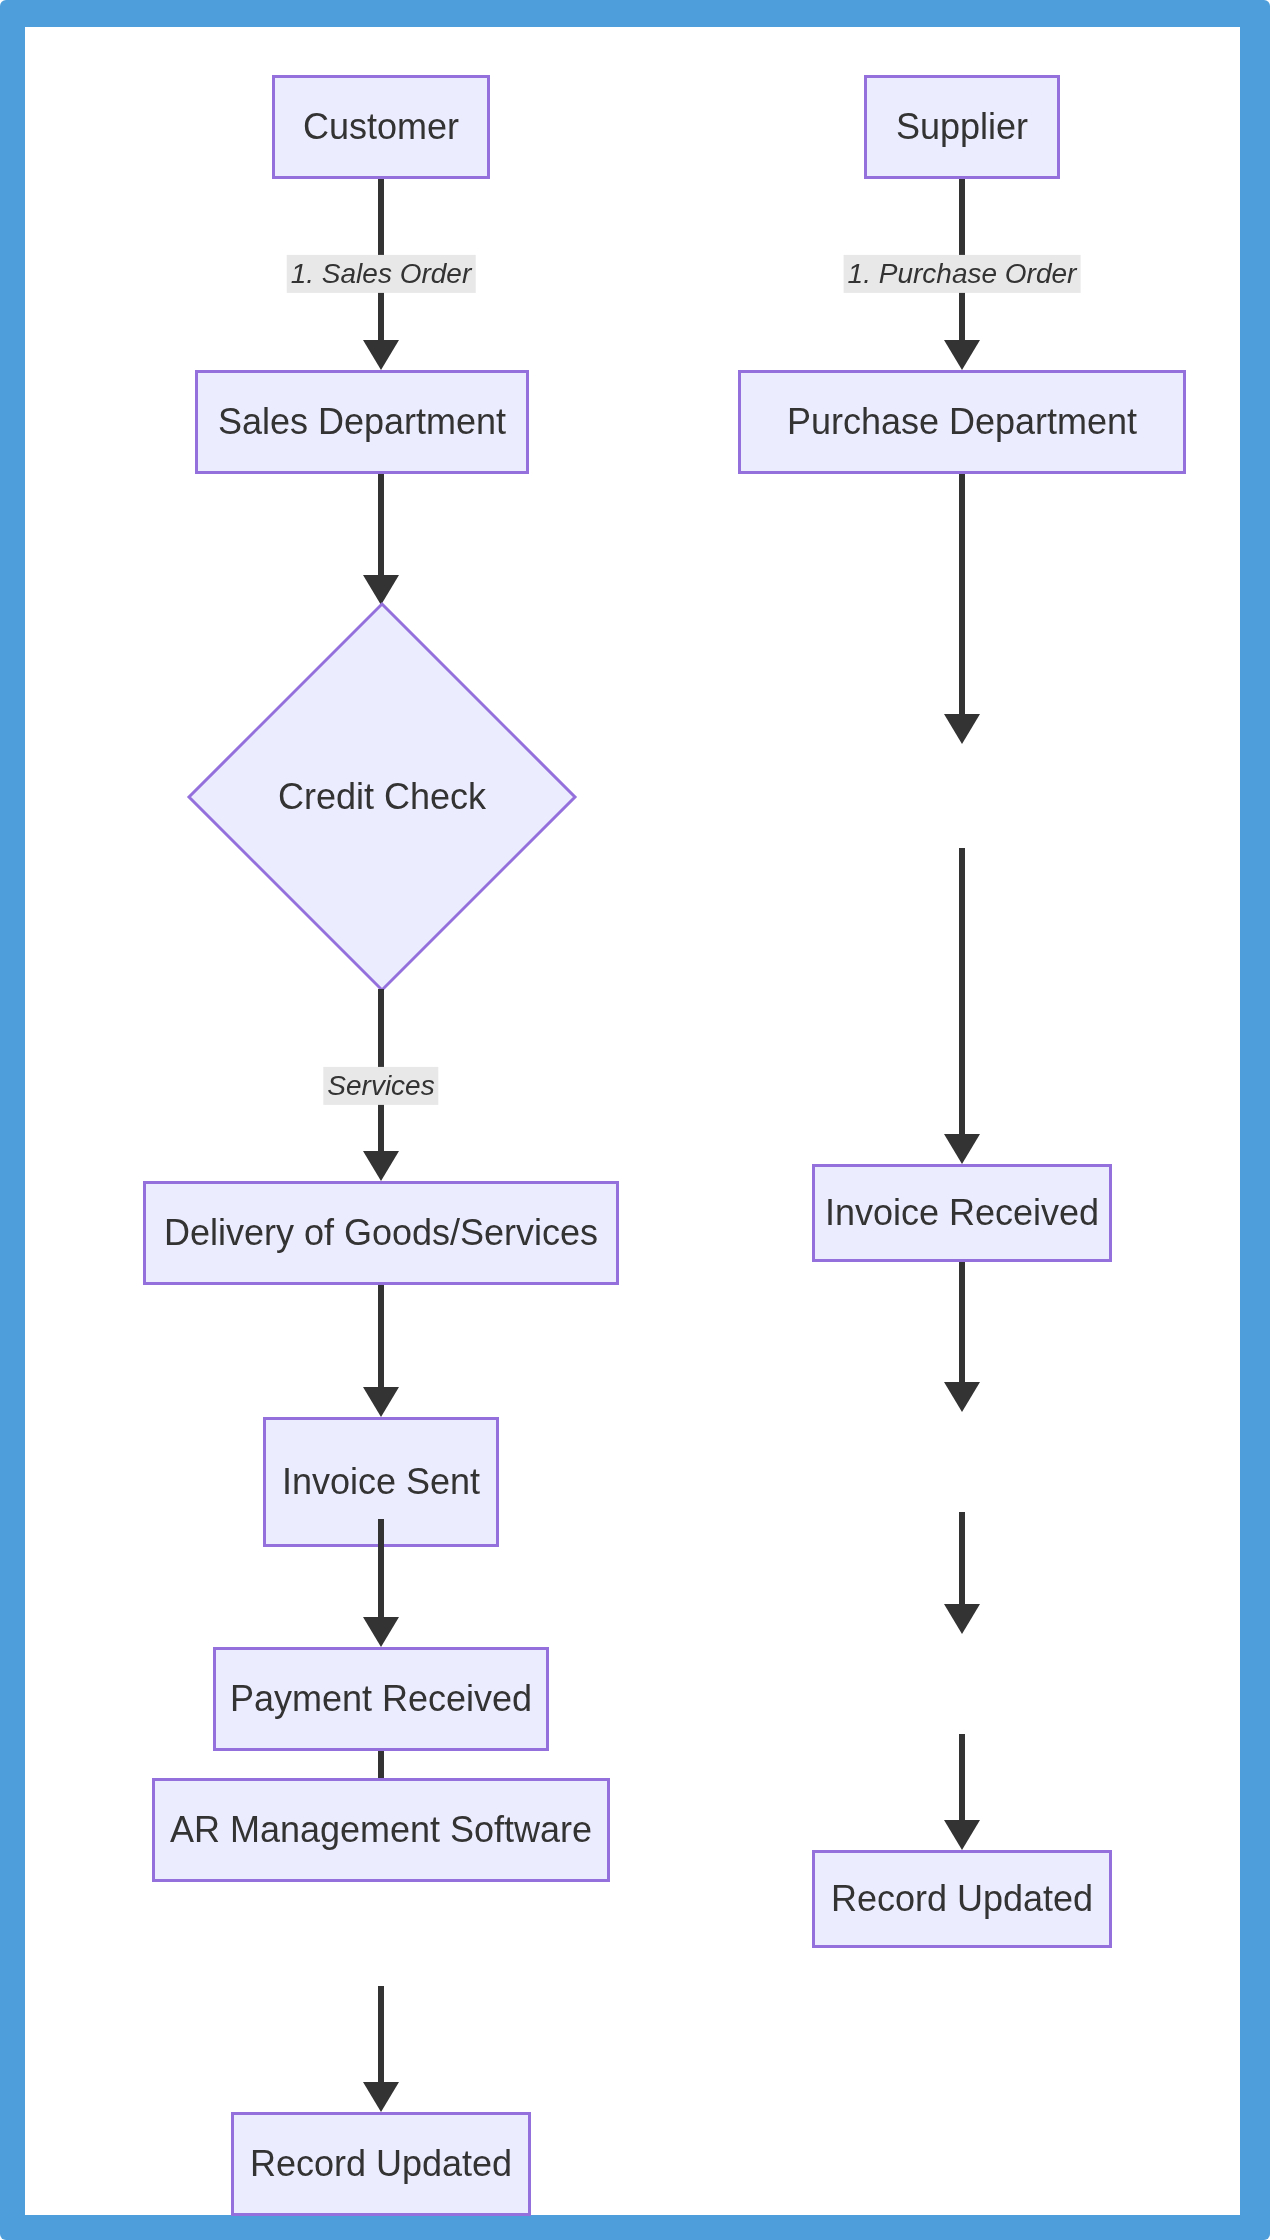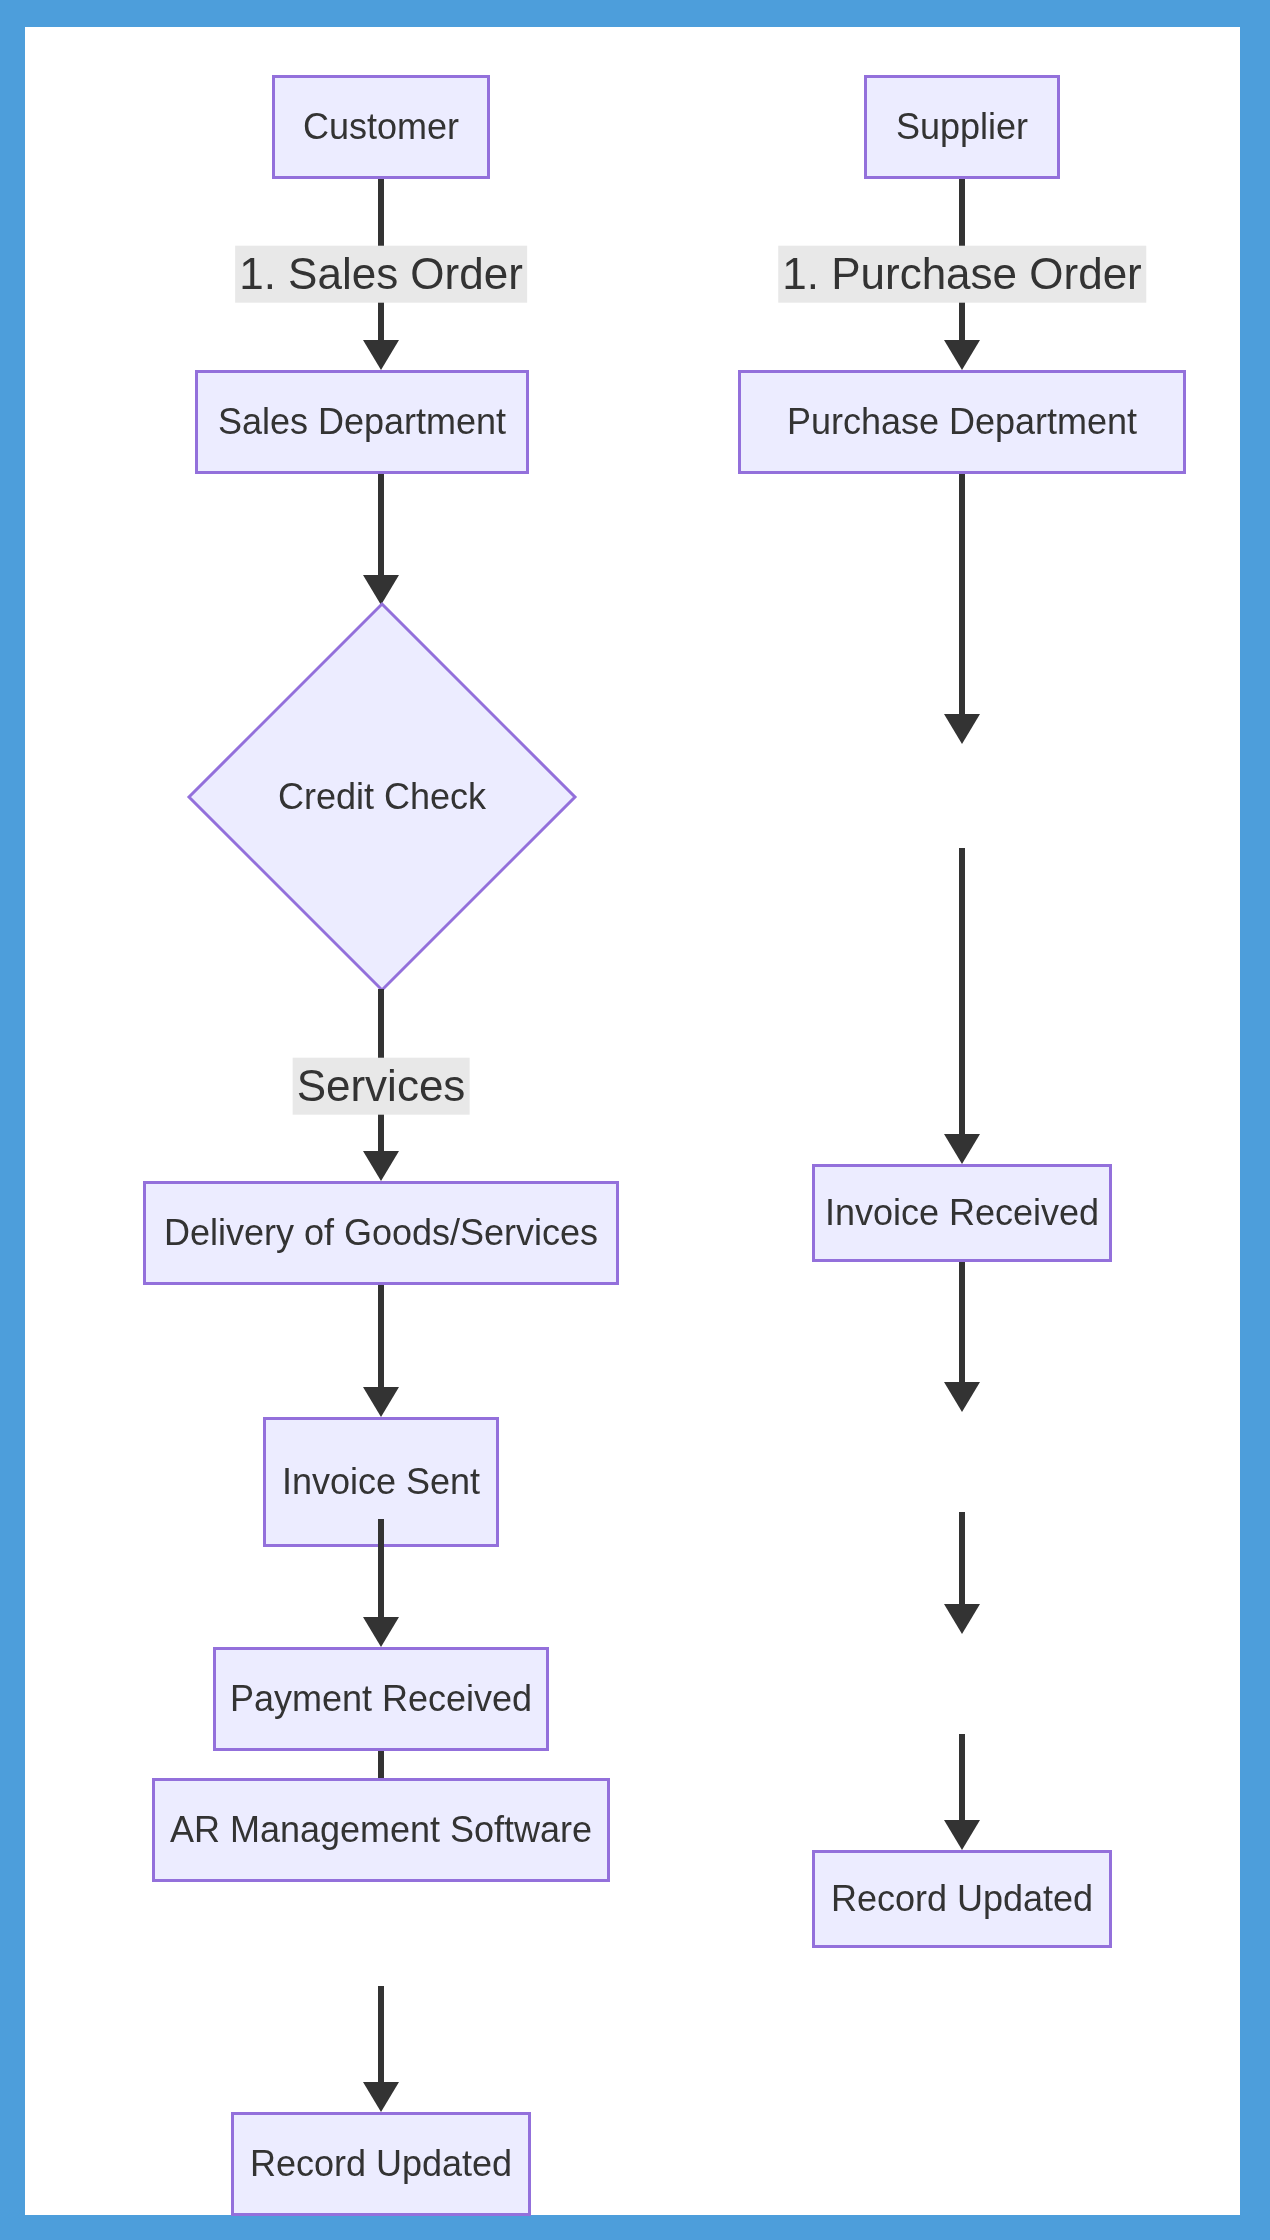--- a/index.html
+++ b/index.html
@@ -1,17 +1,17 @@
 <!DOCTYPE html>
 <html style="--frame-color: #4d9edb; --canvas-bg: #ffffff; --node-fill: #ececff; --node-border: #9370db; --text-color: #333333; --arrow-color: #333333; --edge-label-bg: #e8e8e8;"><head>
 <meta charset="utf-8">
 <style>
   html,body{margin:0;padding:0;}
   body{font-family:"Liberation Sans","DejaVu Sans",sans-serif;}
-  .canvas{position:relative;width:1270px;height:2240px;background:var(--frame-color,#4d9edb);overflow:hidden;}
+  .canvas{position:relative;width:1270px;height:2240px;background:var(--frame-color,#4d9edb);overflow:hidden;border-radius:6px;}
   .paper{position:absolute;left:25px;top:27px;right:30px;bottom:25px;background:var(--canvas-bg,#fff);}
 
   .node{
     position:absolute;display:flex;align-items:center;justify-content:center;
     background:var(--node-fill,#ececff);
     border:3px solid var(--node-border,#9370db);
     color:var(--text-color,#333);
     font-size:36px;white-space:nowrap;box-sizing:border-box;
   }
   .diamond{position:absolute;}
@@ -24,21 +24,21 @@
   .edge .stem{position:absolute;left:17px;top:0;bottom:22px;width:6px;background:var(--arrow-color,#333);}
   .edge .head{
     position:absolute;left:2px;bottom:0;width:0;height:0;
     border-style:solid;border-color:transparent;
     border-width:30px 18px 0 18px;border-top-color:var(--arrow-color,#333);
   }
   .edge-label{
     position:absolute;transform:translate(-50%,-50%);
     background:var(--edge-label-bg,#e8e8e8);
     color:var(--text-color,#333);
-    font-size:44px;line-height:1.15;padding:3px 4px;white-space:nowrap;
+    font-size:28px;line-height:1.15;padding:3px 4px;white-space:nowrap;font-style:italic;
   }
 </style>
 </head>
 <body>
 
 <div class="canvas">
   <div class="paper">
 
     <div class="node" style="left:247px;top:48px;width:218px;height:104px">
       <span>Customer</span>

